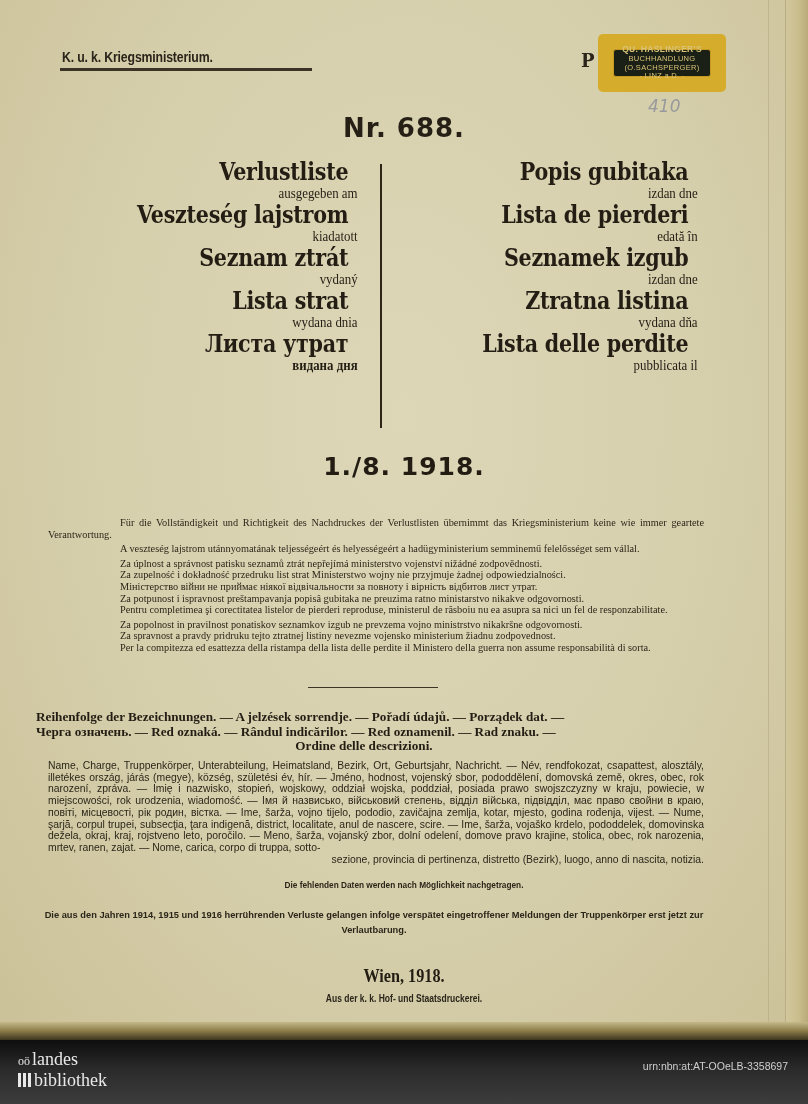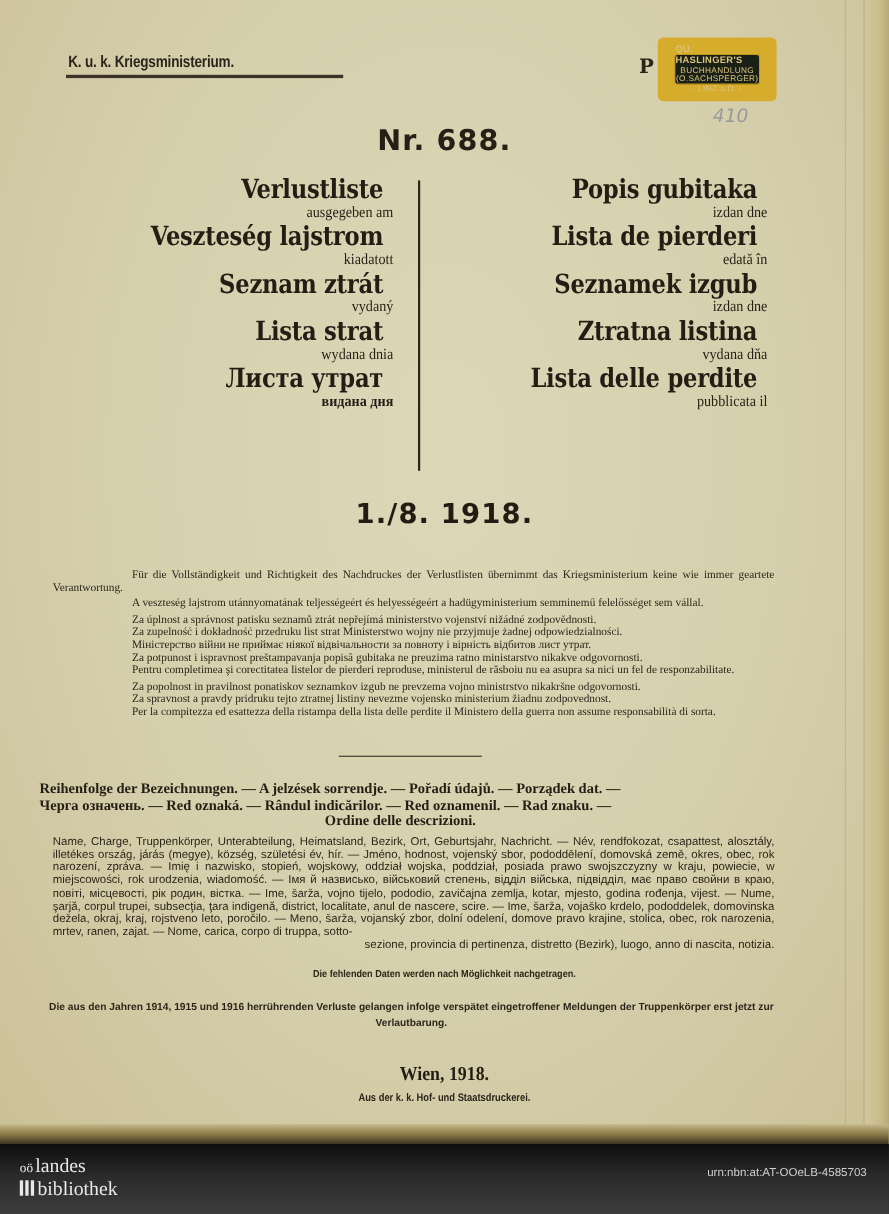--- a/index.html
+++ b/index.html
@@ -34,21 +34,21 @@
     font-weight:bold; font-size:15px; letter-spacing:-.2px; color:#2a241a;
     transform:scaleX(.82); transform-origin:left;
   }
   .ministry-rule { position:absolute; left:60px; top:68px; width:252px; height:3px; background:#3a3326; }
 
   .p-letter {
     position:absolute; left:581px; top:50px; font-weight:bold; font-size:18px;
     font-family:"DejaVu Serif", serif; color:#2a241a;
   }
   .stamp {
-    position:absolute; left:598px; top:34px; width:108px; height:58px;
+    position:absolute; left:598px; top:34px; width:128px; height:58px;
     background:#d6ac2c; border-radius:5px; padding:15px; box-sizing:border-box;
   }
   .stamp-inner {
     width:100%; height:100%; background:#1b2016; border-radius:3px;
     border:1px solid #c59a22; box-sizing:border-box;
     display:flex; flex-direction:column; align-items:center; justify-content:center;
     color:#d9c378; font-family:"Liberation Sans", sans-serif; line-height:1.15;
   }
   .stamp-inner span { display:block; font-size:7.5px; letter-spacing:.3px; }
   .stamp-inner .s1 { font-size:8.5px; font-weight:bold; }
@@ -241,14 +241,14 @@
     <div class="l1"><span class="oo">oö</span><span>landes</span></div>
     <div class="l2">
         <span class="bars">
           <i></i>
           <i></i>
           <i></i>
         </span>
         <span>bibliothek</span>
       </div>
   </div>
-  <div class="urn">urn:nbn:at:AT-OOeLB-4585703</div>
+  <div class="urn">urn:nbn:at:AT-OOeLB-3358697</div>
 </div>
 
 </body></html>

